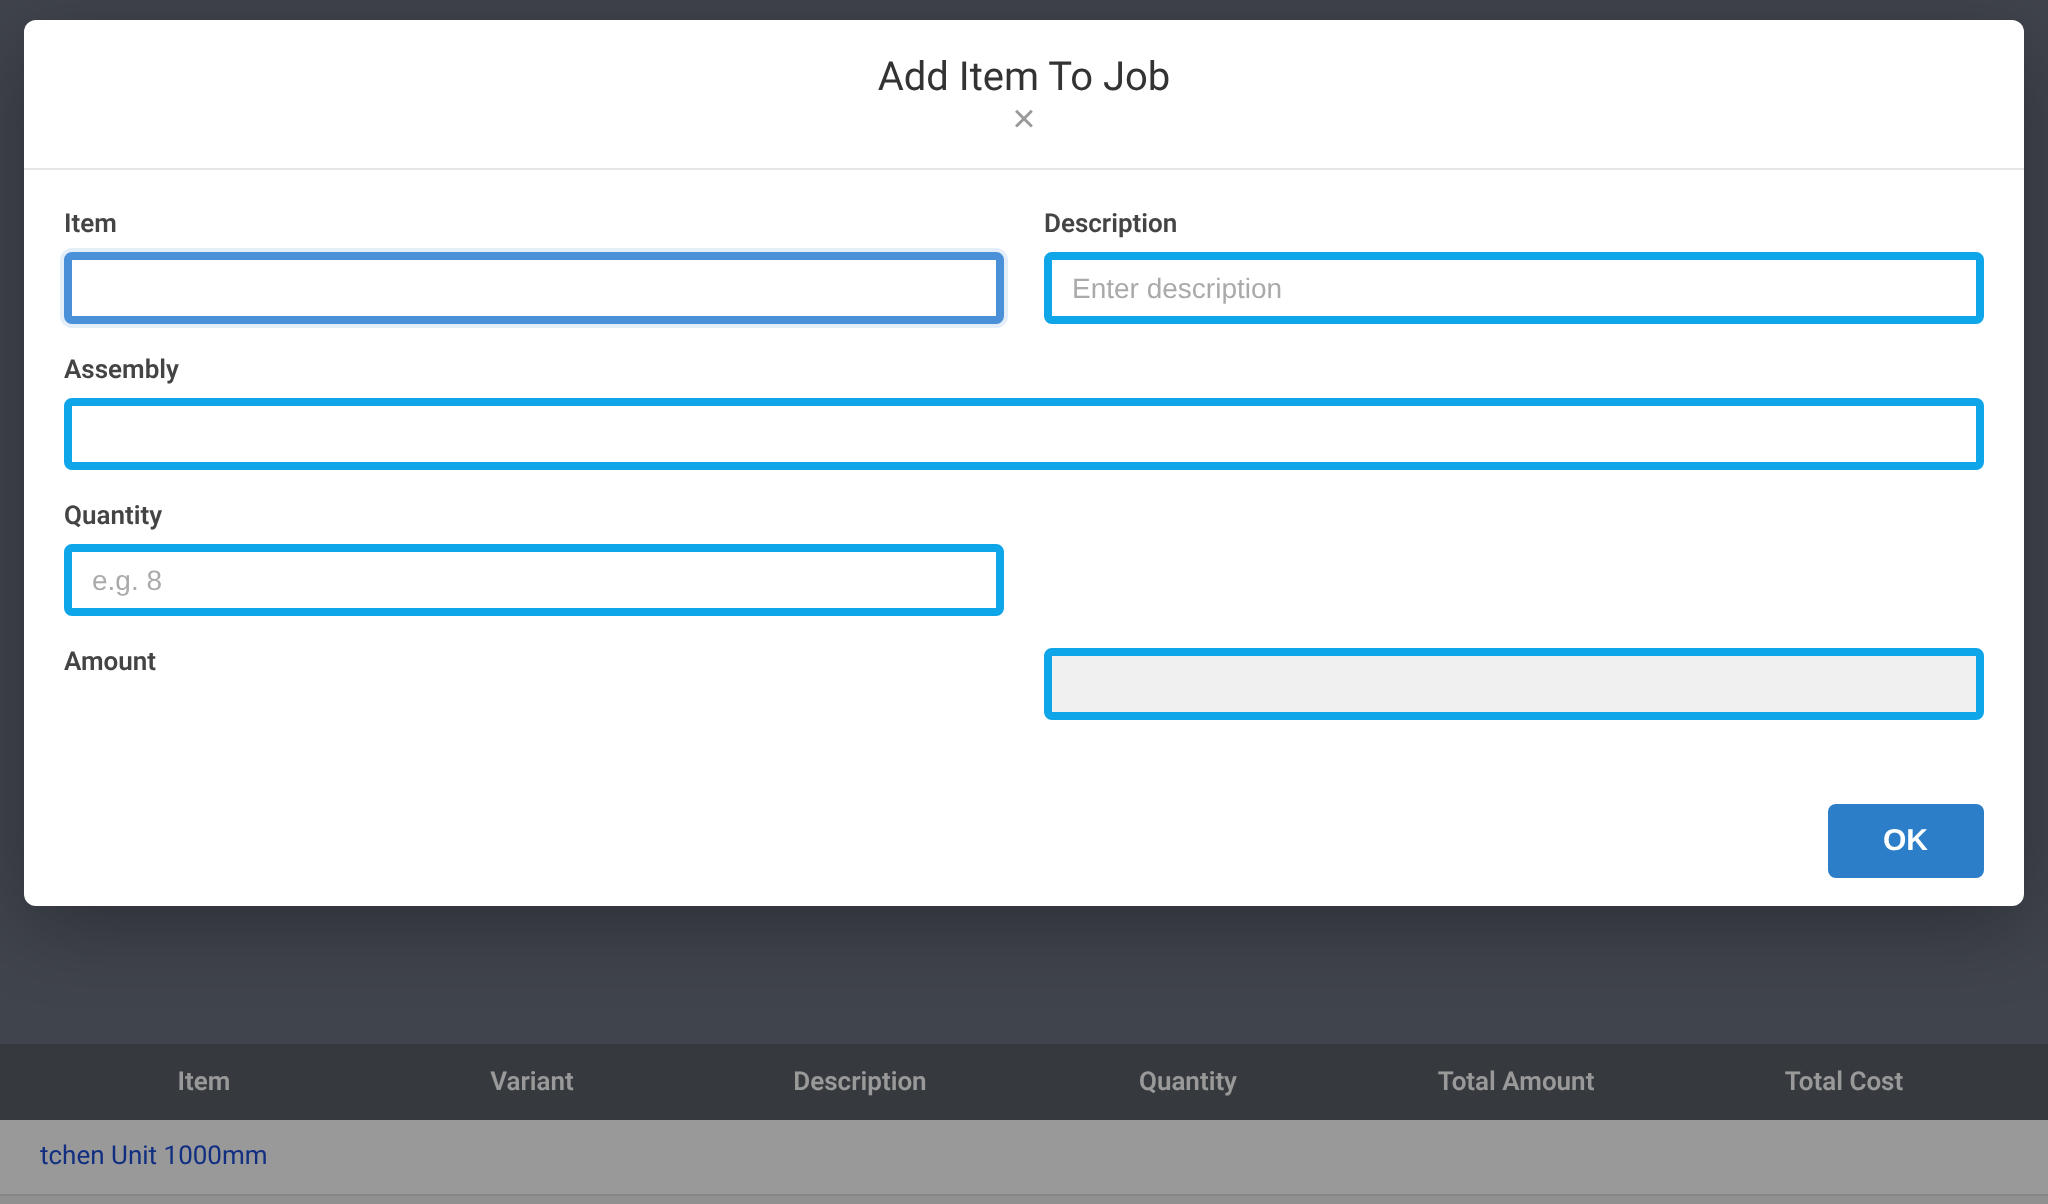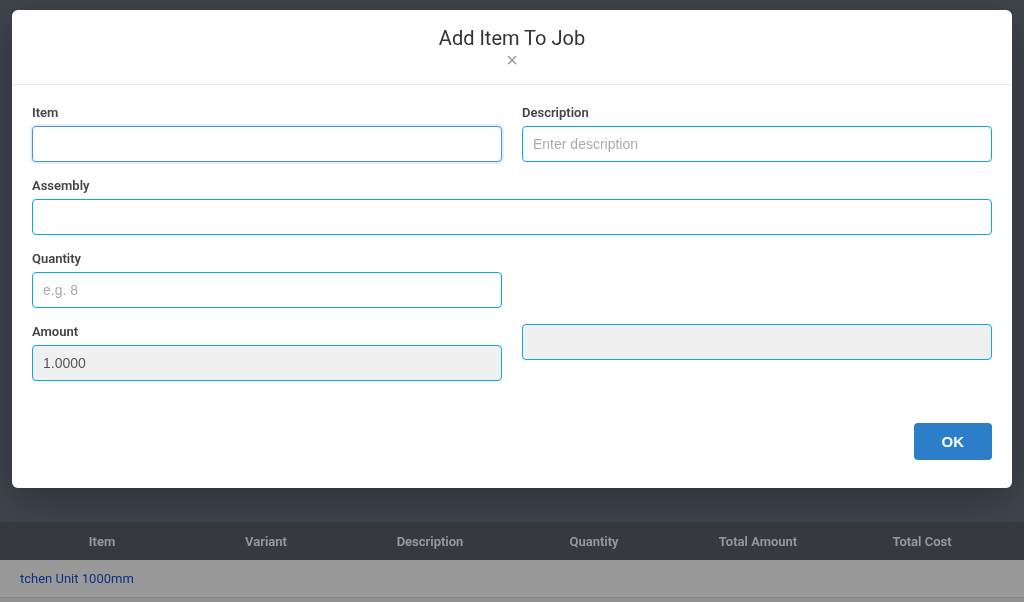--- a/index.html
+++ b/index.html
@@ -130,21 +130,21 @@
 
     .form-label {
       font-size: 13px;
       font-weight: 600;
       color: #444;
       margin-bottom: 6px;
     }
 
     .form-input {
       height: 36px;
-      border: 1px solid #0ea5e9;
+      border: 4px solid #0ea5e9;
       border-radius: 4px;
       padding: 0 10px;
       font-size: 14px;
       color: #333;
       outline: none;
       background: #fff;
     }
 
     .form-input.active-focus {
       border-color: #4a90d9;
@@ -156,21 +156,21 @@
     }
 
     .form-input.readonly {
       background: #f0f0f0;
       color: #555;
     }
 
     .modal-footer {
       display: flex;
       justify-content: flex-end;
-      padding: 10px 20px 28px 20px;
+      padding: 10px 20px 14px 20px;
     }
 
     .btn-ok {
       background: #2b7ec7;
       color: #fff;
       border: none;
       border-radius: 4px;
       padding: 10px 28px;
       font-size: 15px;
       font-weight: 600;
@@ -238,21 +238,20 @@
         </div>
         <div class="form-group" style="visibility:hidden;">
           <label class="form-label">&nbsp;</label>
           <input type="text" class="form-input" style="">
         </div>
       </div>
 
       <div class="form-row">
         <div class="form-group">
           <label class="form-label">Amount</label>
-          <input type="text" class="form-input readonly" value="1.0000" readonly="" style="">
         </div>
         <div class="form-group">
           <input type="text" class="form-input readonly" readonly="" style="">
         </div>
       </div>
 
     </div>
 
     <div class="modal-footer">
       <button class="btn-ok">OK</button>

